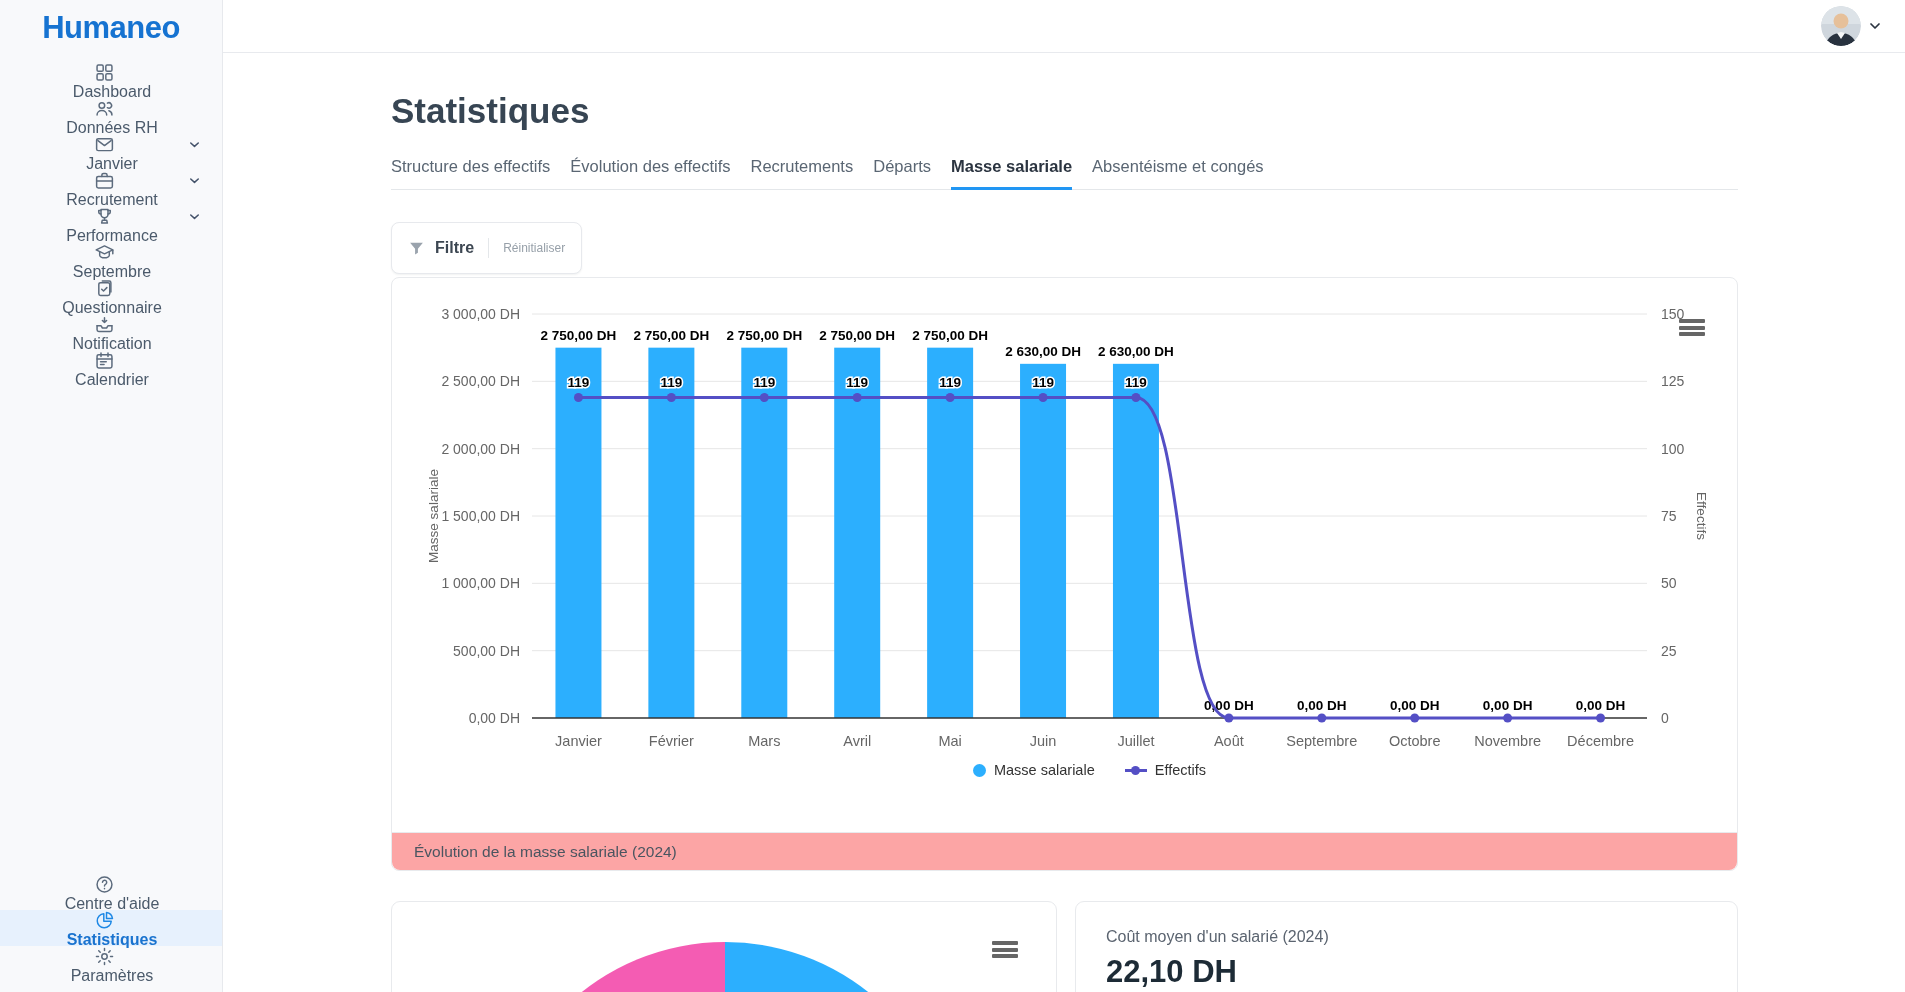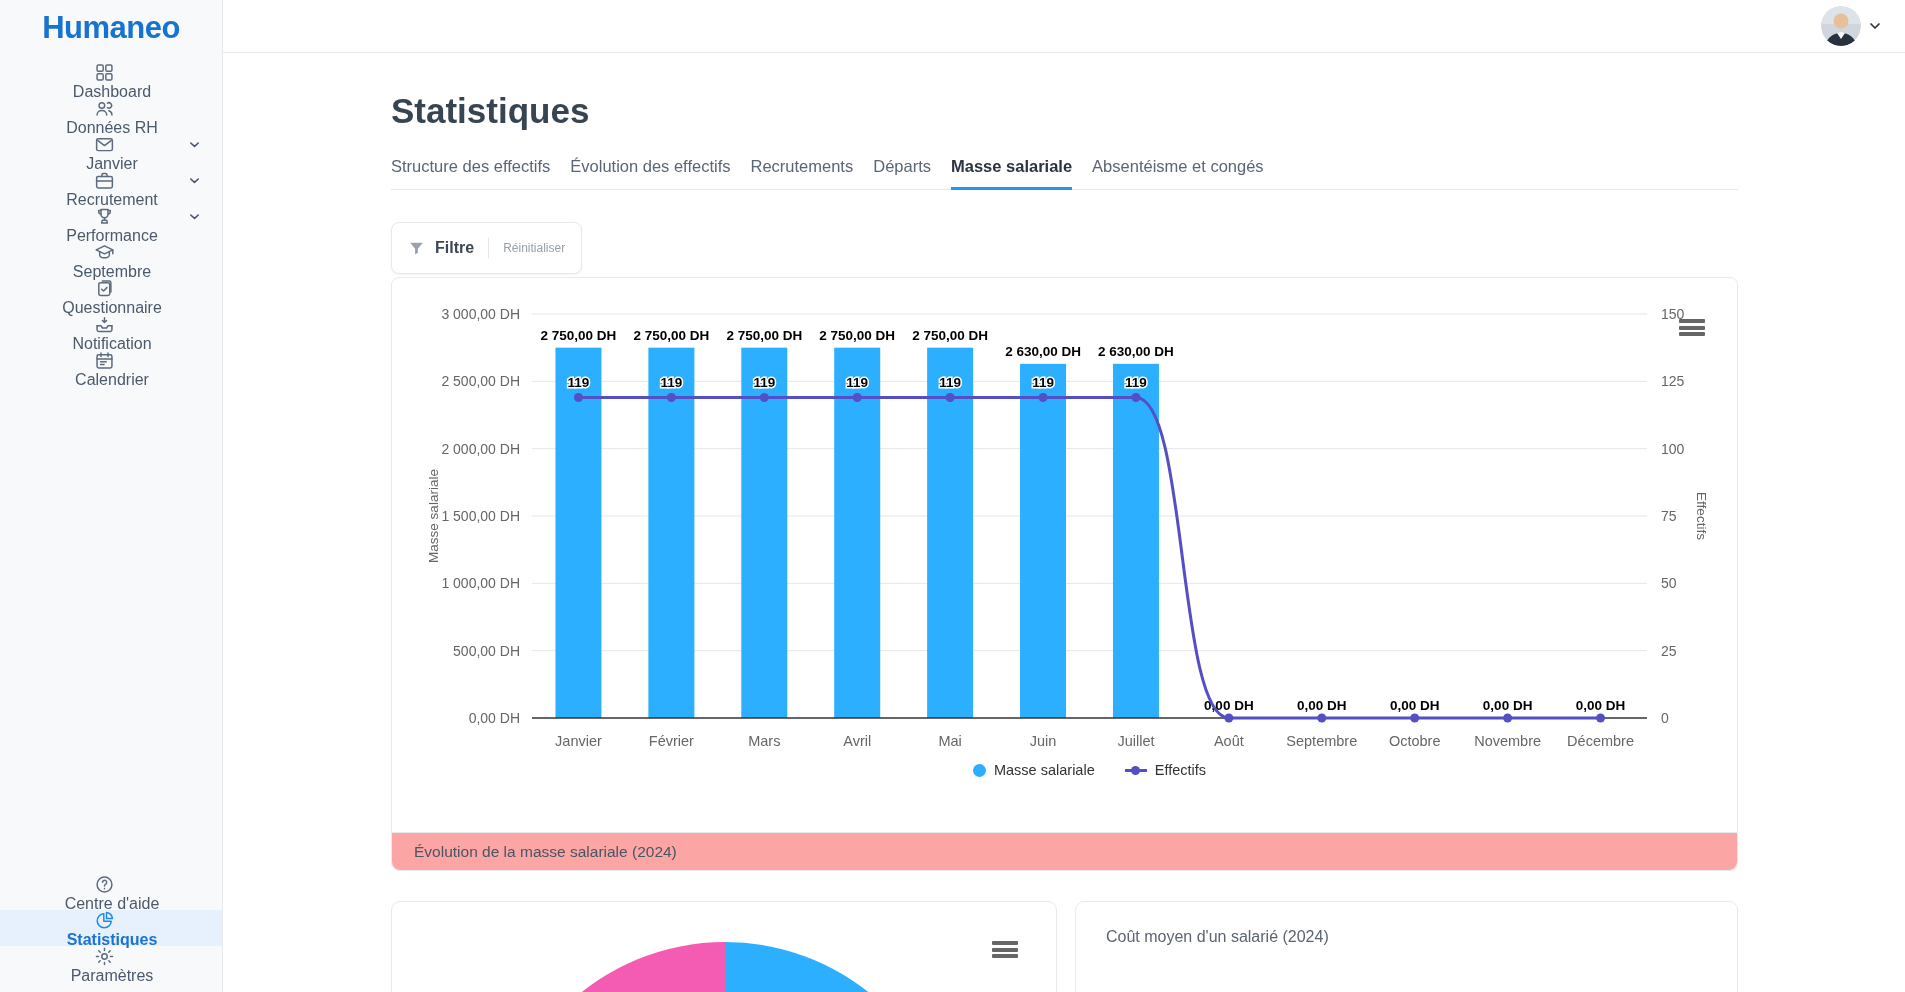--- a/index.html
+++ b/index.html
@@ -380,15 +380,16 @@
       <div class="pie-circle" id="pie-circle" style="background: conic-gradient(rgb(44, 175, 254) 0deg, rgb(44, 175, 254) 180deg, rgb(244, 92, 179) 180deg, rgb(244, 92, 179) 360deg);"></div>
       <button class="hamburger" style="right:38px; top:38px;">
         <span></span>
           <span></span>
           <span></span>
       </button>
     </section>
 
     <section class="cost-card">
       <div class="cost-title">Coût moyen d'un salarié (2024)</div>
+      <div class="cost-value">22,10 DH</div>
     </section>
   </main>
 </div>
 
 </body></html>

